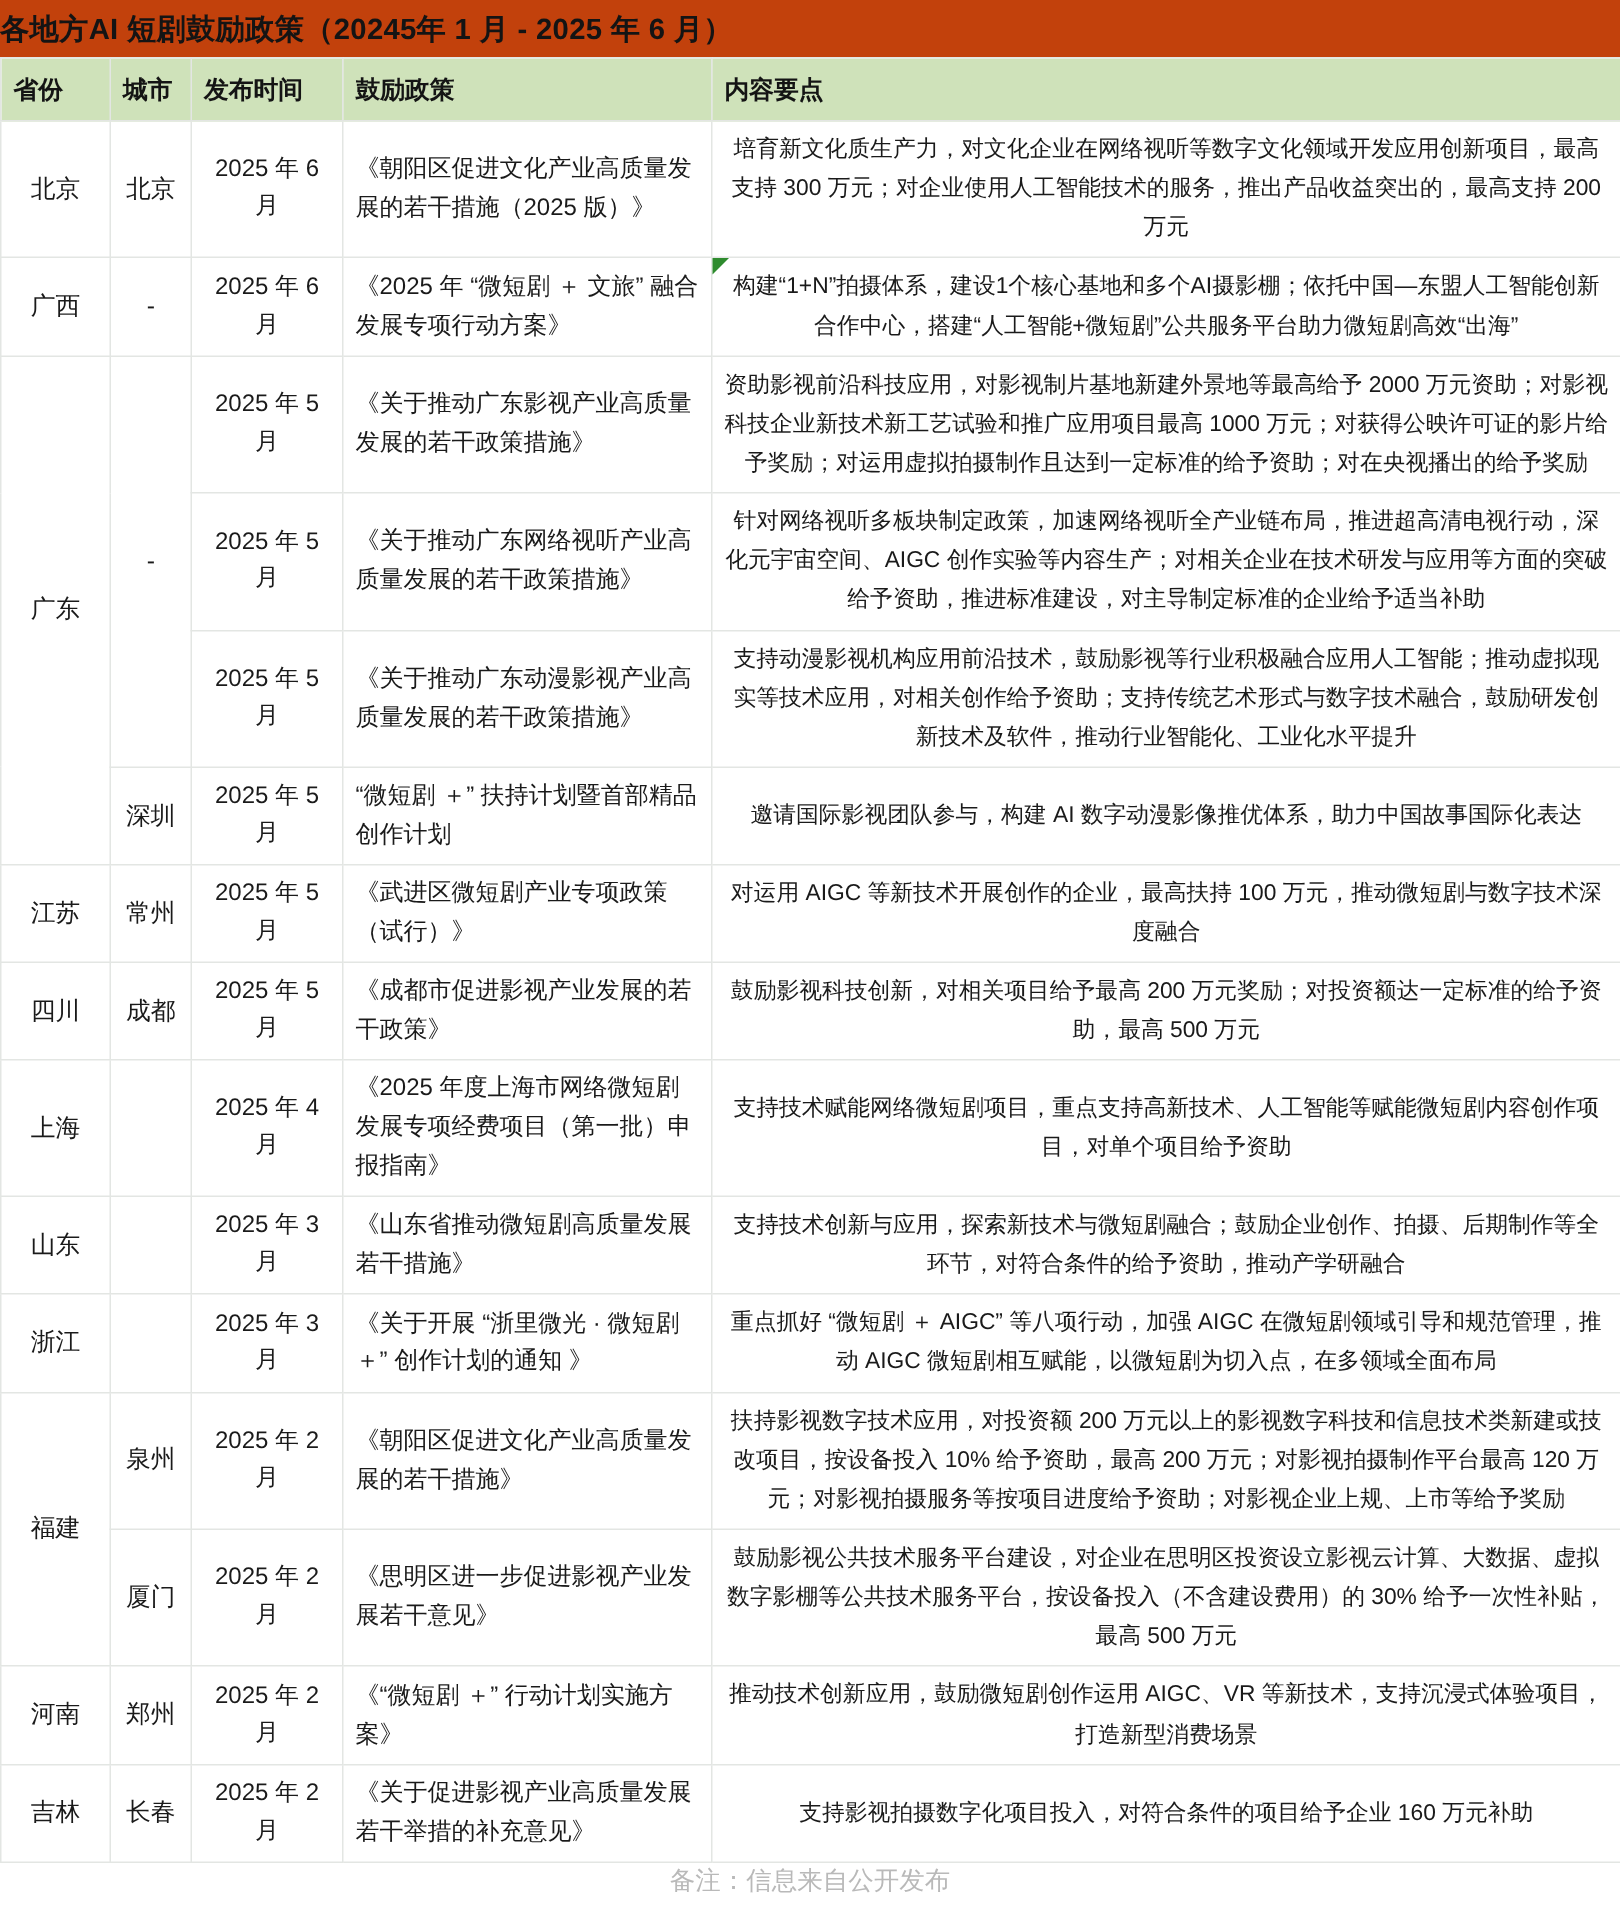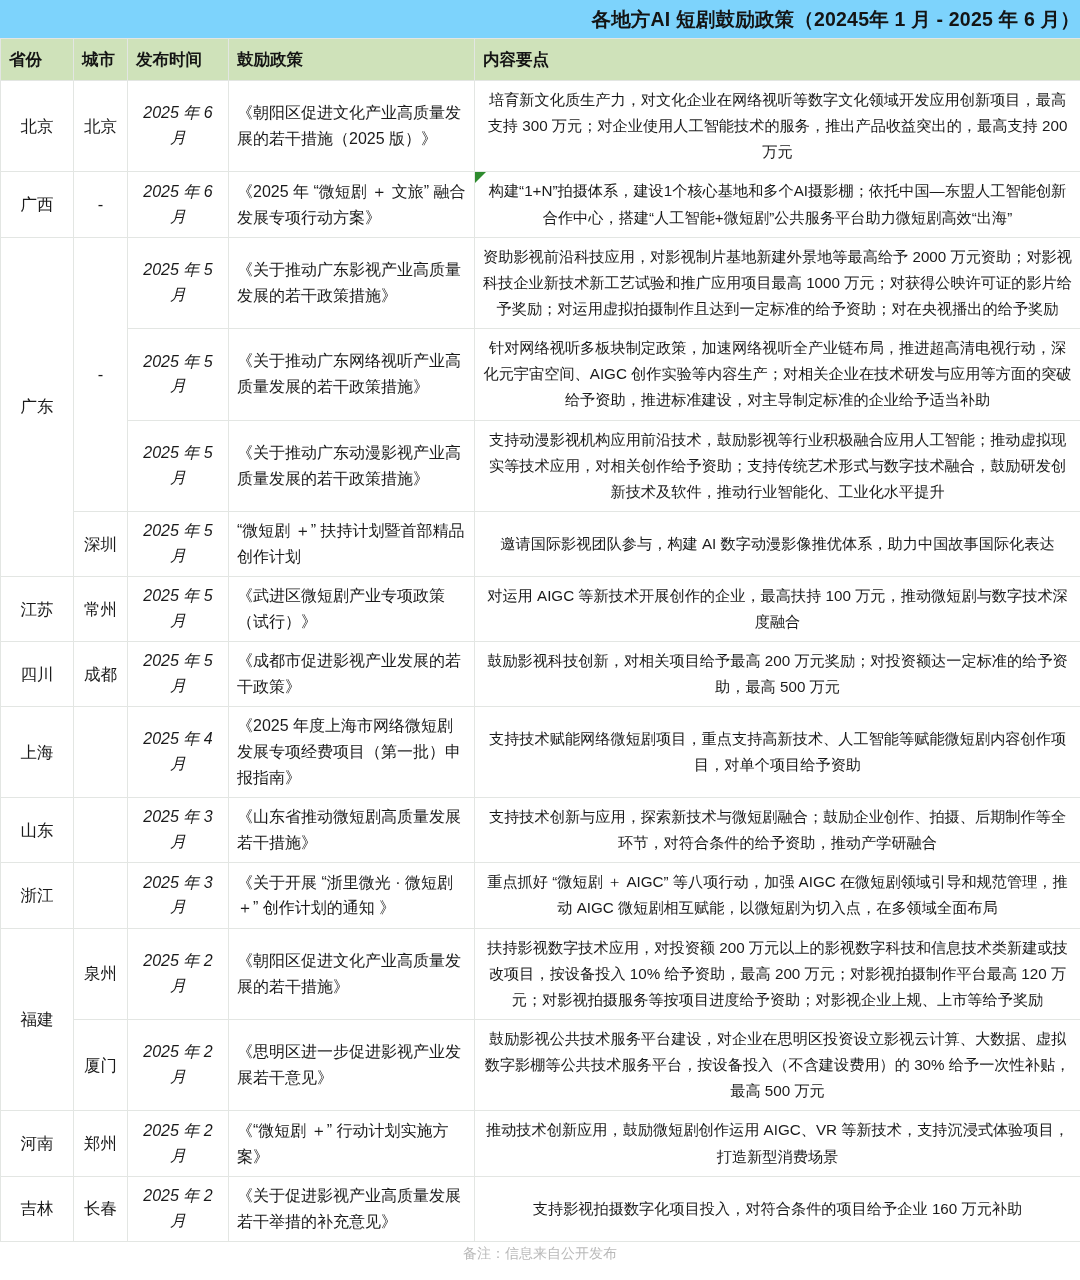--- a/index.html
+++ b/index.html
@@ -16,26 +16,26 @@
   }
   .sheet {
     width: 1080px;
     height: 1280px;
     position: relative;
     background: #ffffff;
     display: flex;
     flex-direction: column;
   }
   .title-bar {
-    background: #7dd3fc;
+    background: #c2410c;
     height: 38px;
     min-height: 38px;
     display: flex;
     align-items: center;
-    justify-content: flex-end;
+    justify-content: flex-start;
     color: #141414;
     font-size: 19.5px;
     font-weight: bold;
     letter-spacing: 0.2px;
   }
   table.policy-table {
     width: 1080px;
     border-collapse: collapse;
     table-layout: fixed;
   }
@@ -63,21 +63,20 @@
 
   td.cell-prov, td.cell-city {
     text-align: center;
     font-size: 16.5px;
     line-height: 1.5;
   }
   td.cell-date {
     text-align: center;
     font-size: 16px;
     line-height: 1.55;
-    font-style: italic;
   }
   td.cell-policy {
     text-align: left;
     font-size: 16px;
     line-height: 1.62;
   }
   td.cell-detail {
     text-align: center;
     font-size: 15.2px;
     line-height: 1.72;
@@ -96,21 +95,21 @@
     width: 0;
     height: 0;
     border-top: 11px solid #2e8b2e;
     border-right: 11px solid transparent;
   }
   .footer-note {
     flex: 1;
     display: flex;
     align-items: center;
     justify-content: center;
-    font-size: 14px;
+    font-size: 17px;
     color: #b9b9b9;
     background: #ffffff;
     padding-bottom: 14px;
   }
 </style>
 </head>
 <body>
 
 <div class="sheet">
 

